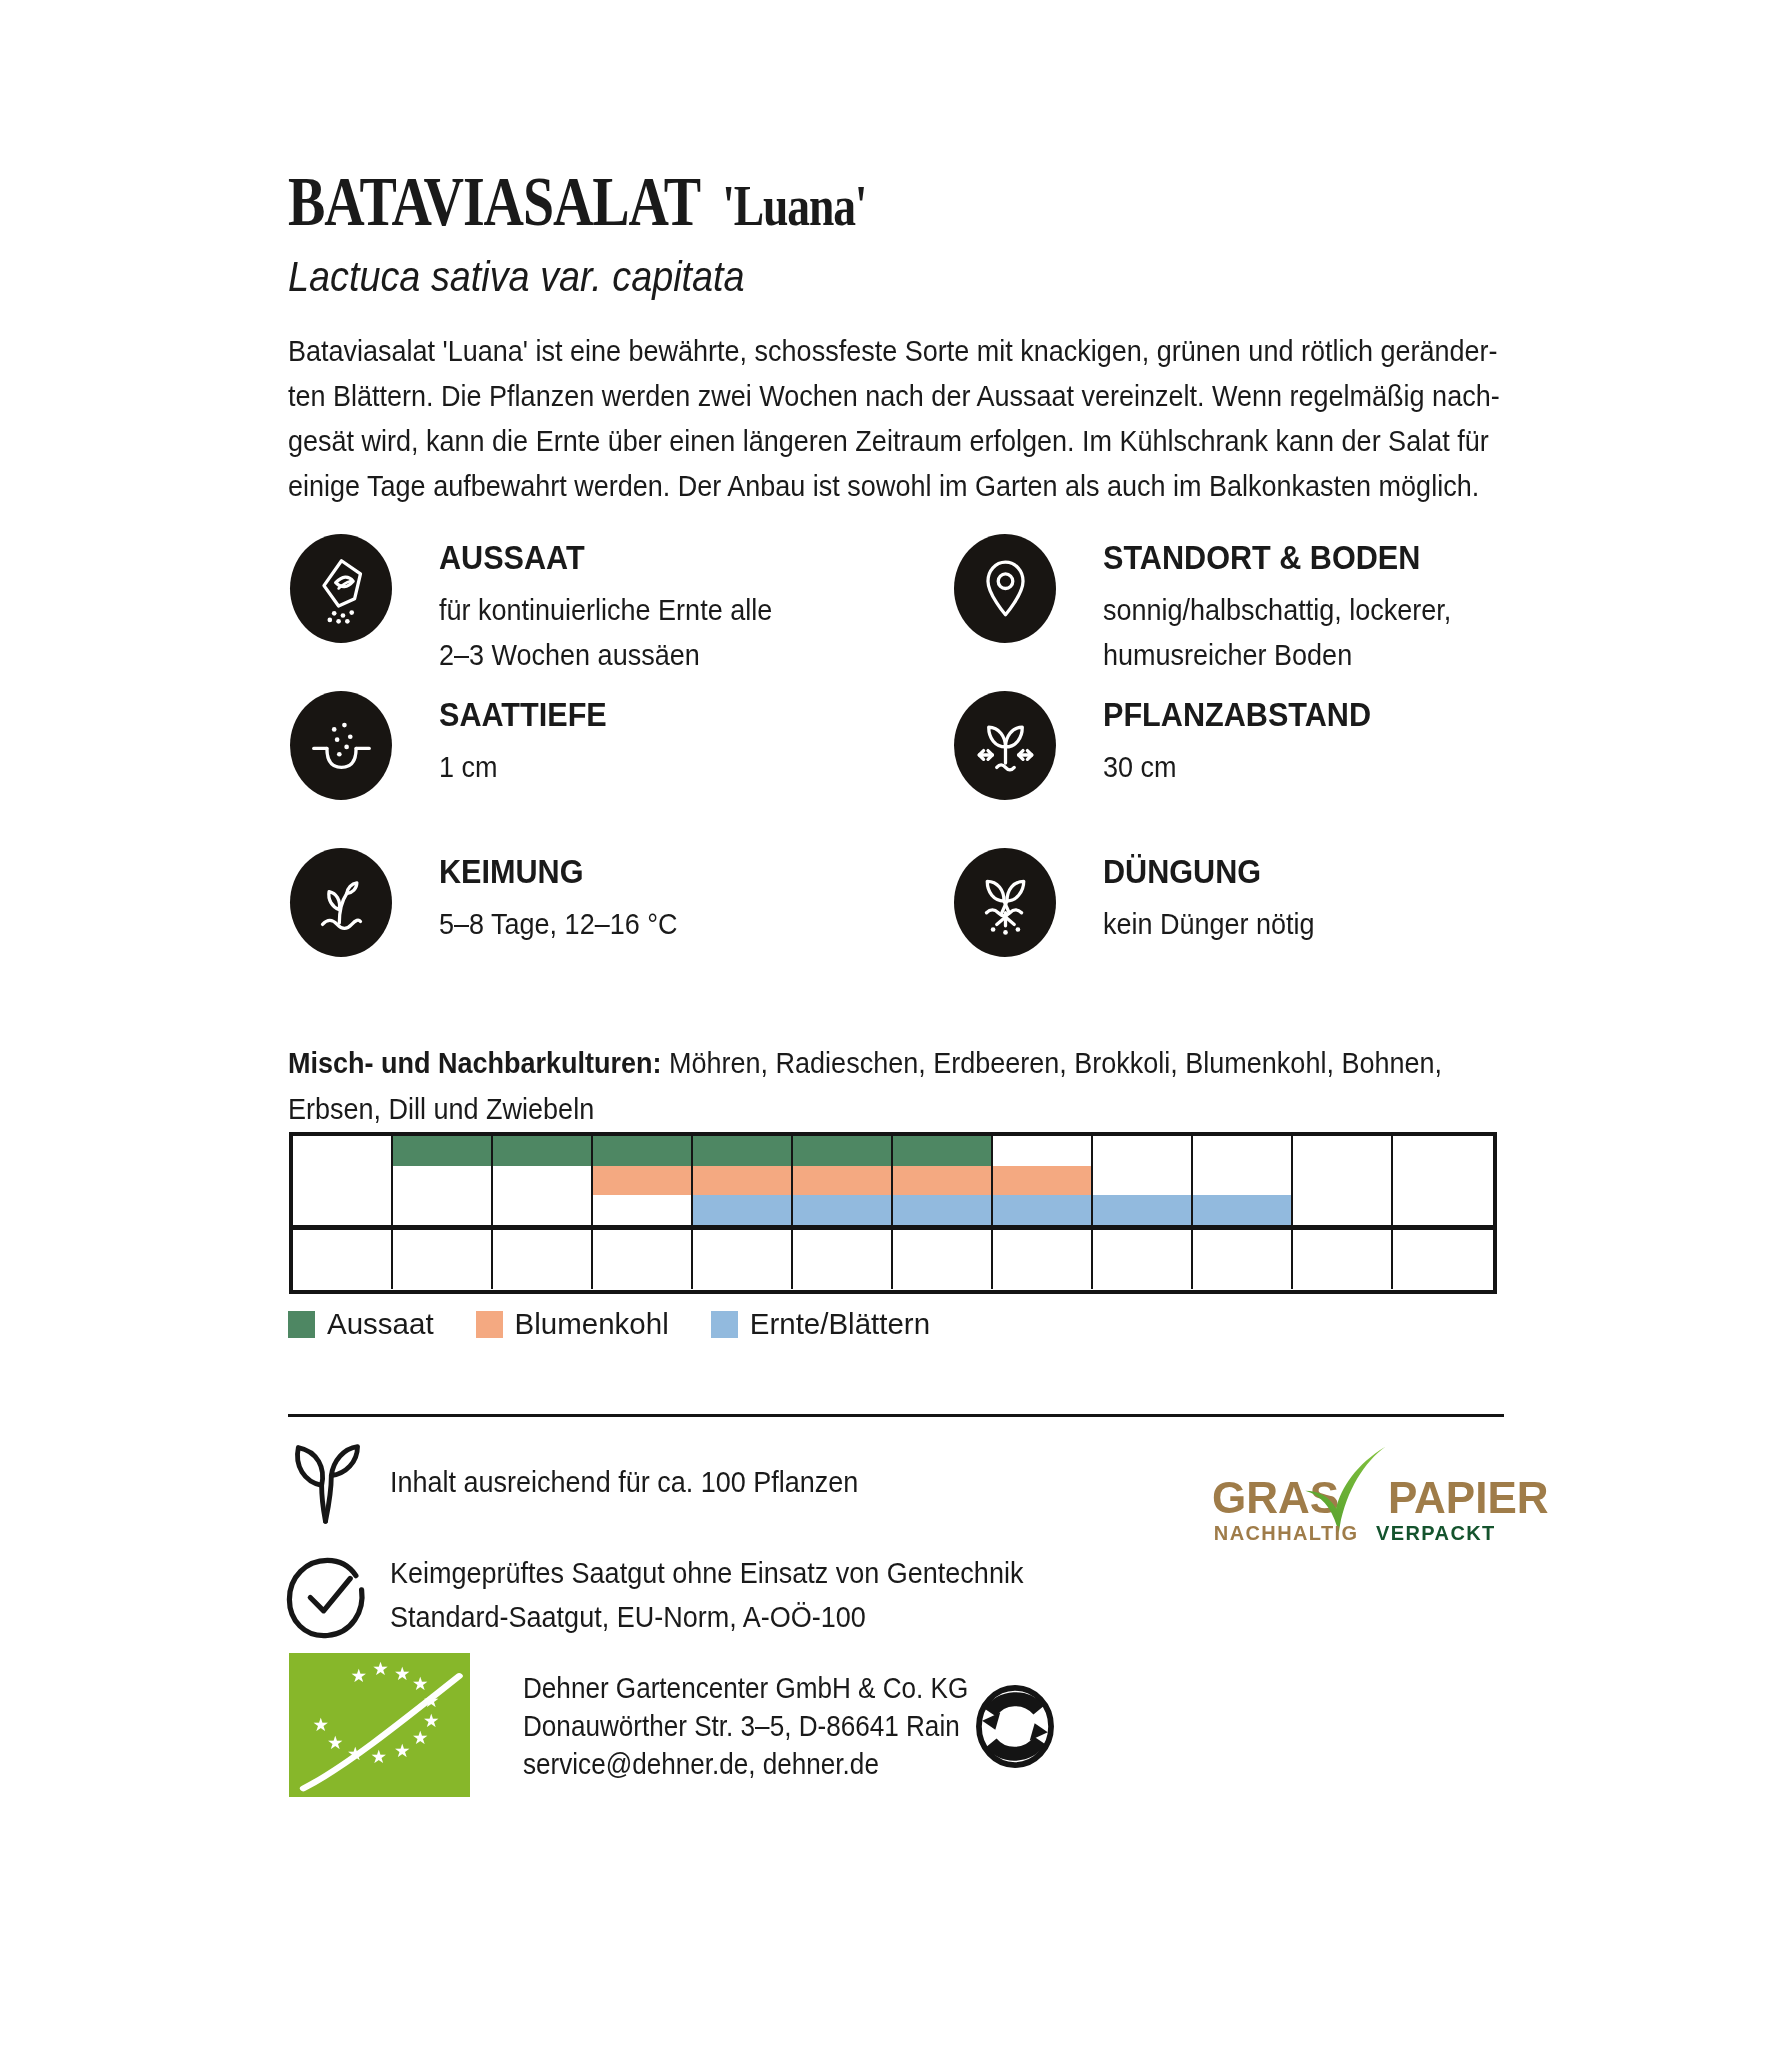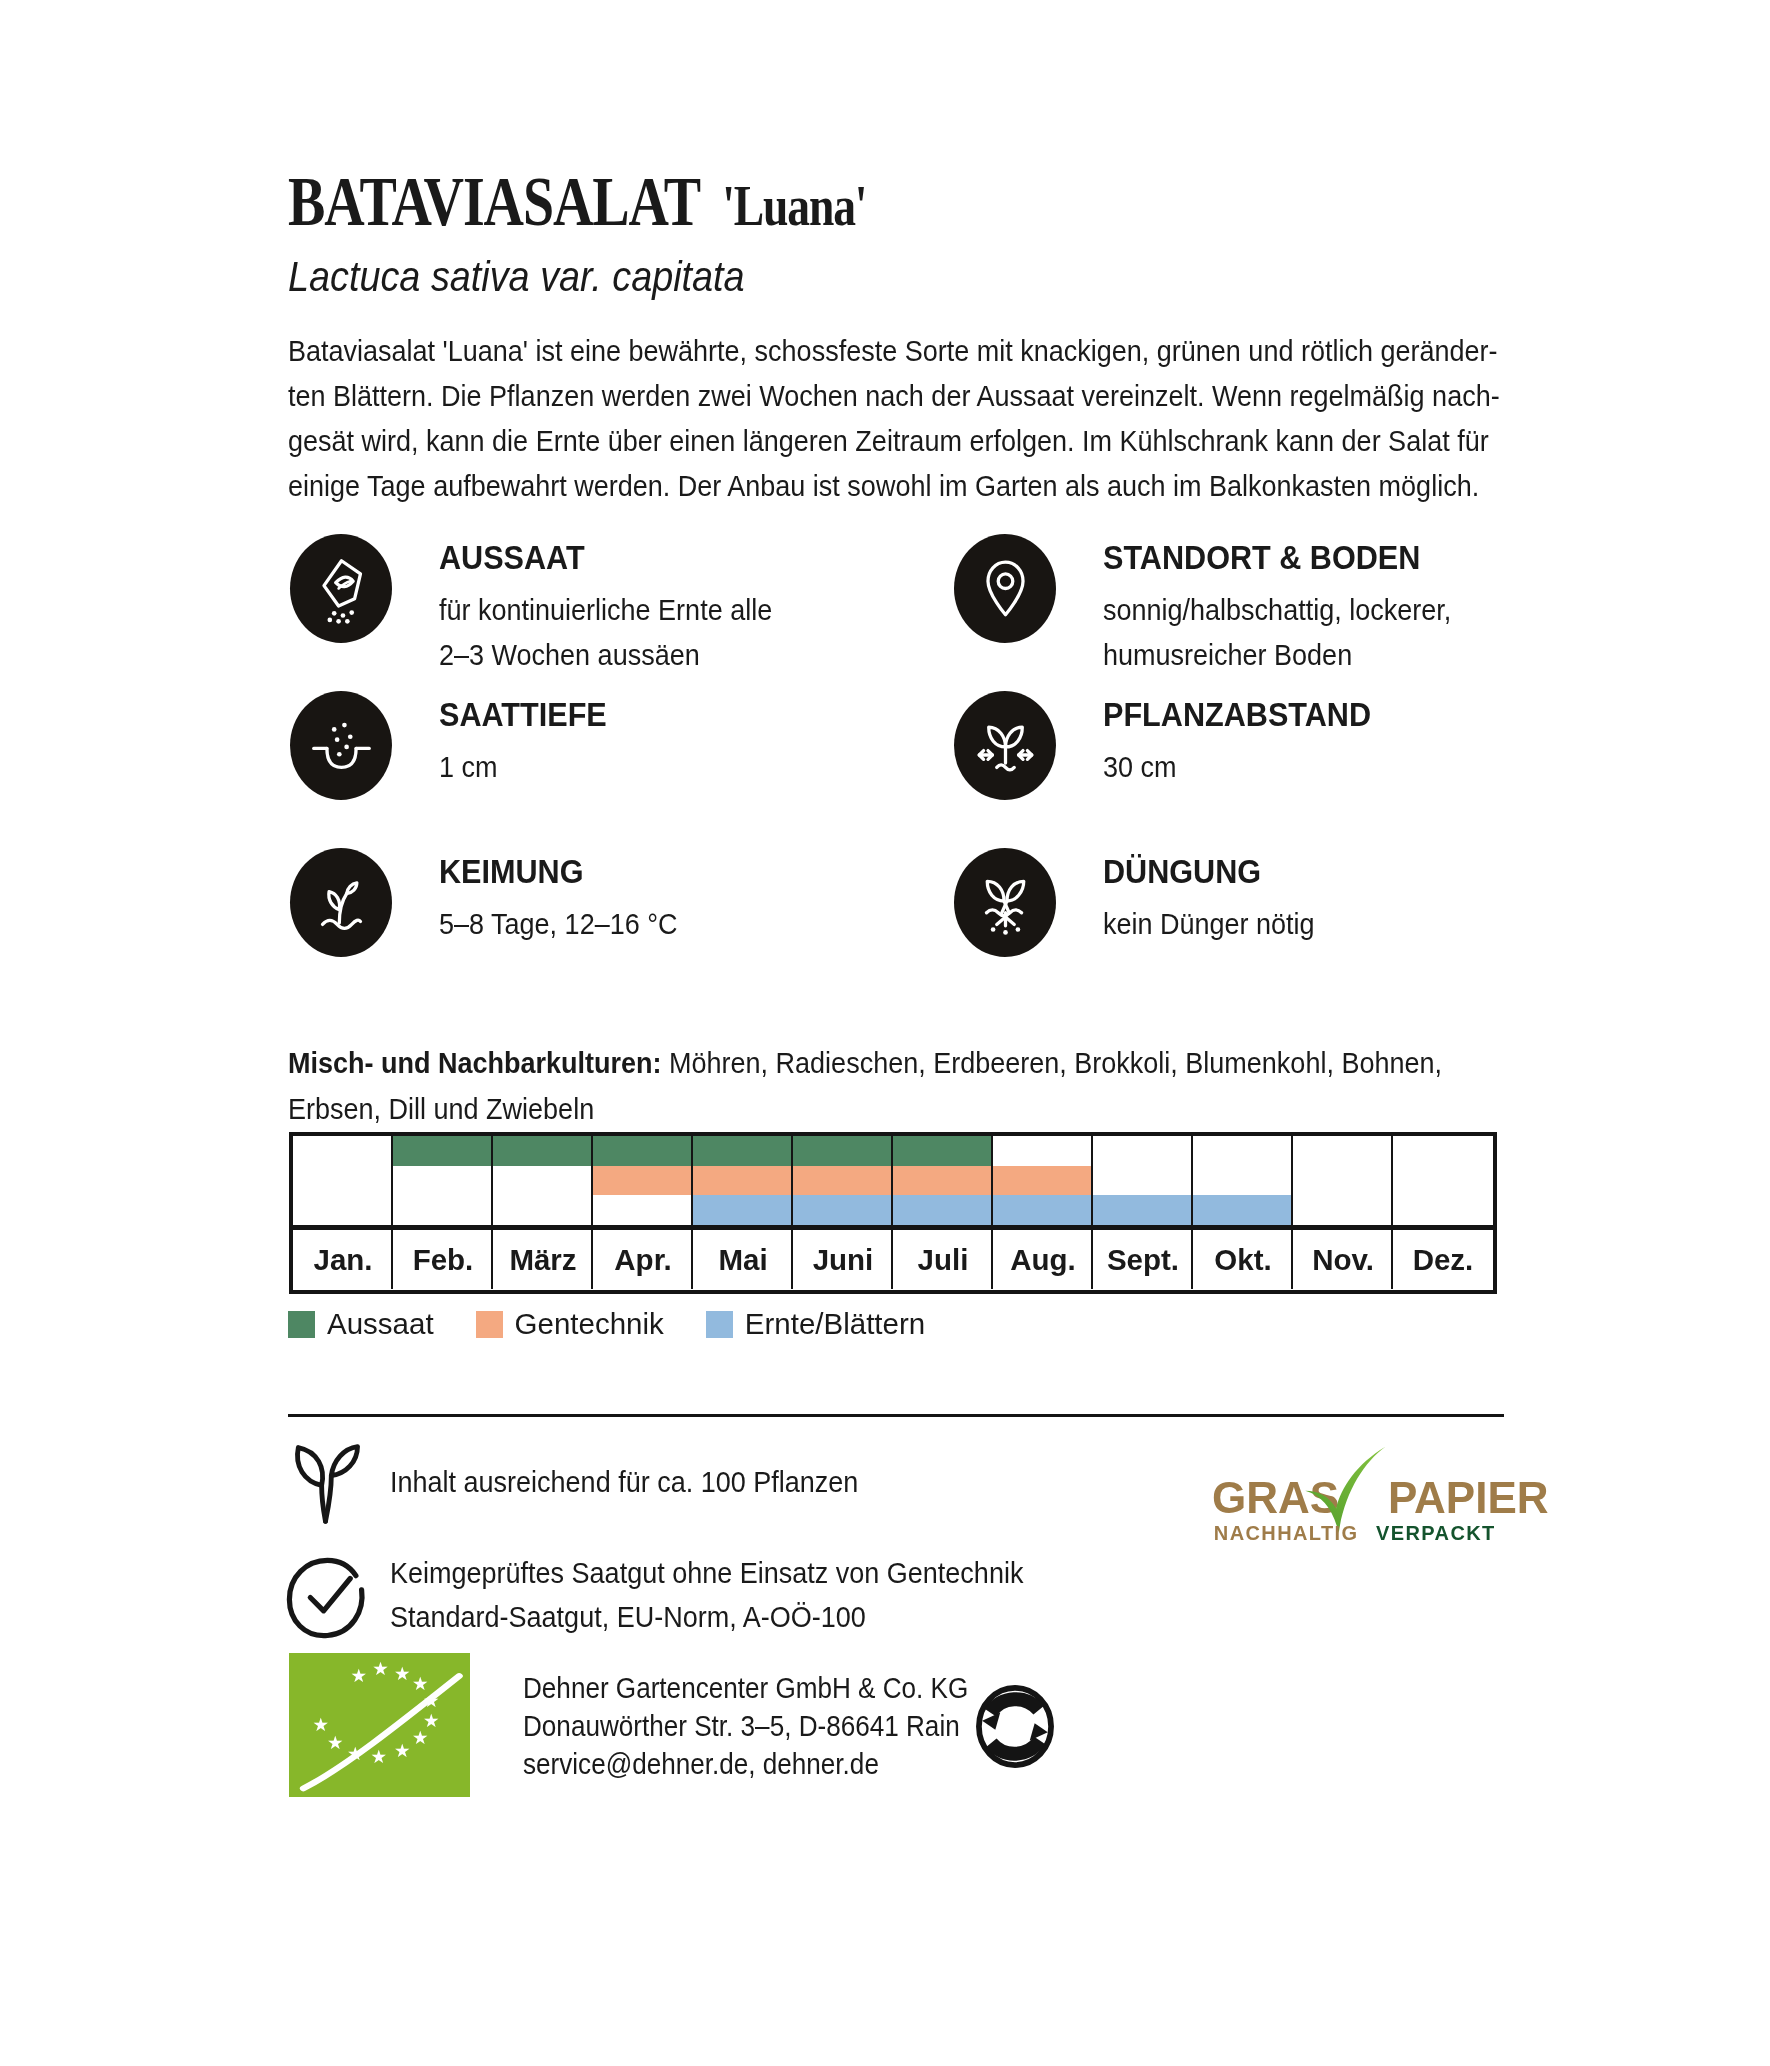--- a/index.html
+++ b/index.html
@@ -214,34 +214,20 @@
   <div>Erbsen, Dill und Zwiebeln</div>
 </div>
 
 <div class="abs calendar">
   <div class="cal-bars">
     <div style="grid-area: 1 / 2 / auto / 8; background: rgb(78, 135, 99);"></div>
     <div style="grid-area: 2 / 4 / auto / 9; background: rgb(244, 169, 129);"></div>
     <div style="grid-area: 3 / 5 / auto / 11; background: rgb(146, 186, 222);"></div>
   </div>
   <div class="cal-divider"></div>
-  <div class="cal-months">
-    <div>Jan.</div>
-    <div>Feb.</div>
-    <div>März</div>
-    <div>Apr.</div>
-    <div>Mai</div>
-    <div>Juni</div>
-    <div>Juli</div>
-    <div>Aug.</div>
-    <div>Sept.</div>
-    <div>Okt.</div>
-    <div>Nov.</div>
-    <div>Dez.</div>
-  </div>
   <div class="cal-lines">
     <div></div>
       <div></div>
       <div></div>
       <div></div>
       <div></div>
       <div></div>
     <div></div>
       <div></div>
       <div></div>
@@ -251,21 +237,21 @@
   </div>
 </div>
 
 <div class="abs legend">
   <div class="item">
     <span class="sw" style="background: rgb(78, 135, 99);"></span>
     <span class="lb">Aussaat</span>
   </div>
   <div class="item">
     <span class="sw" style="background: rgb(244, 169, 129);"></span>
-    <span class="lb">Gentechnik</span>
+    <span class="lb">Blumenkohl</span>
   </div>
   <div class="item">
     <span class="sw" style="background: rgb(146, 186, 222);"></span>
     <span class="lb">Ernte/Blättern</span>
   </div>
 </div>
 
 <div class="abs rule"></div>
 
 <svg class="abs leaf-ic" viewBox="0 0 100 100" fill="none" stroke="#161616" stroke-width="5" stroke-linecap="round" stroke-linejoin="round">

